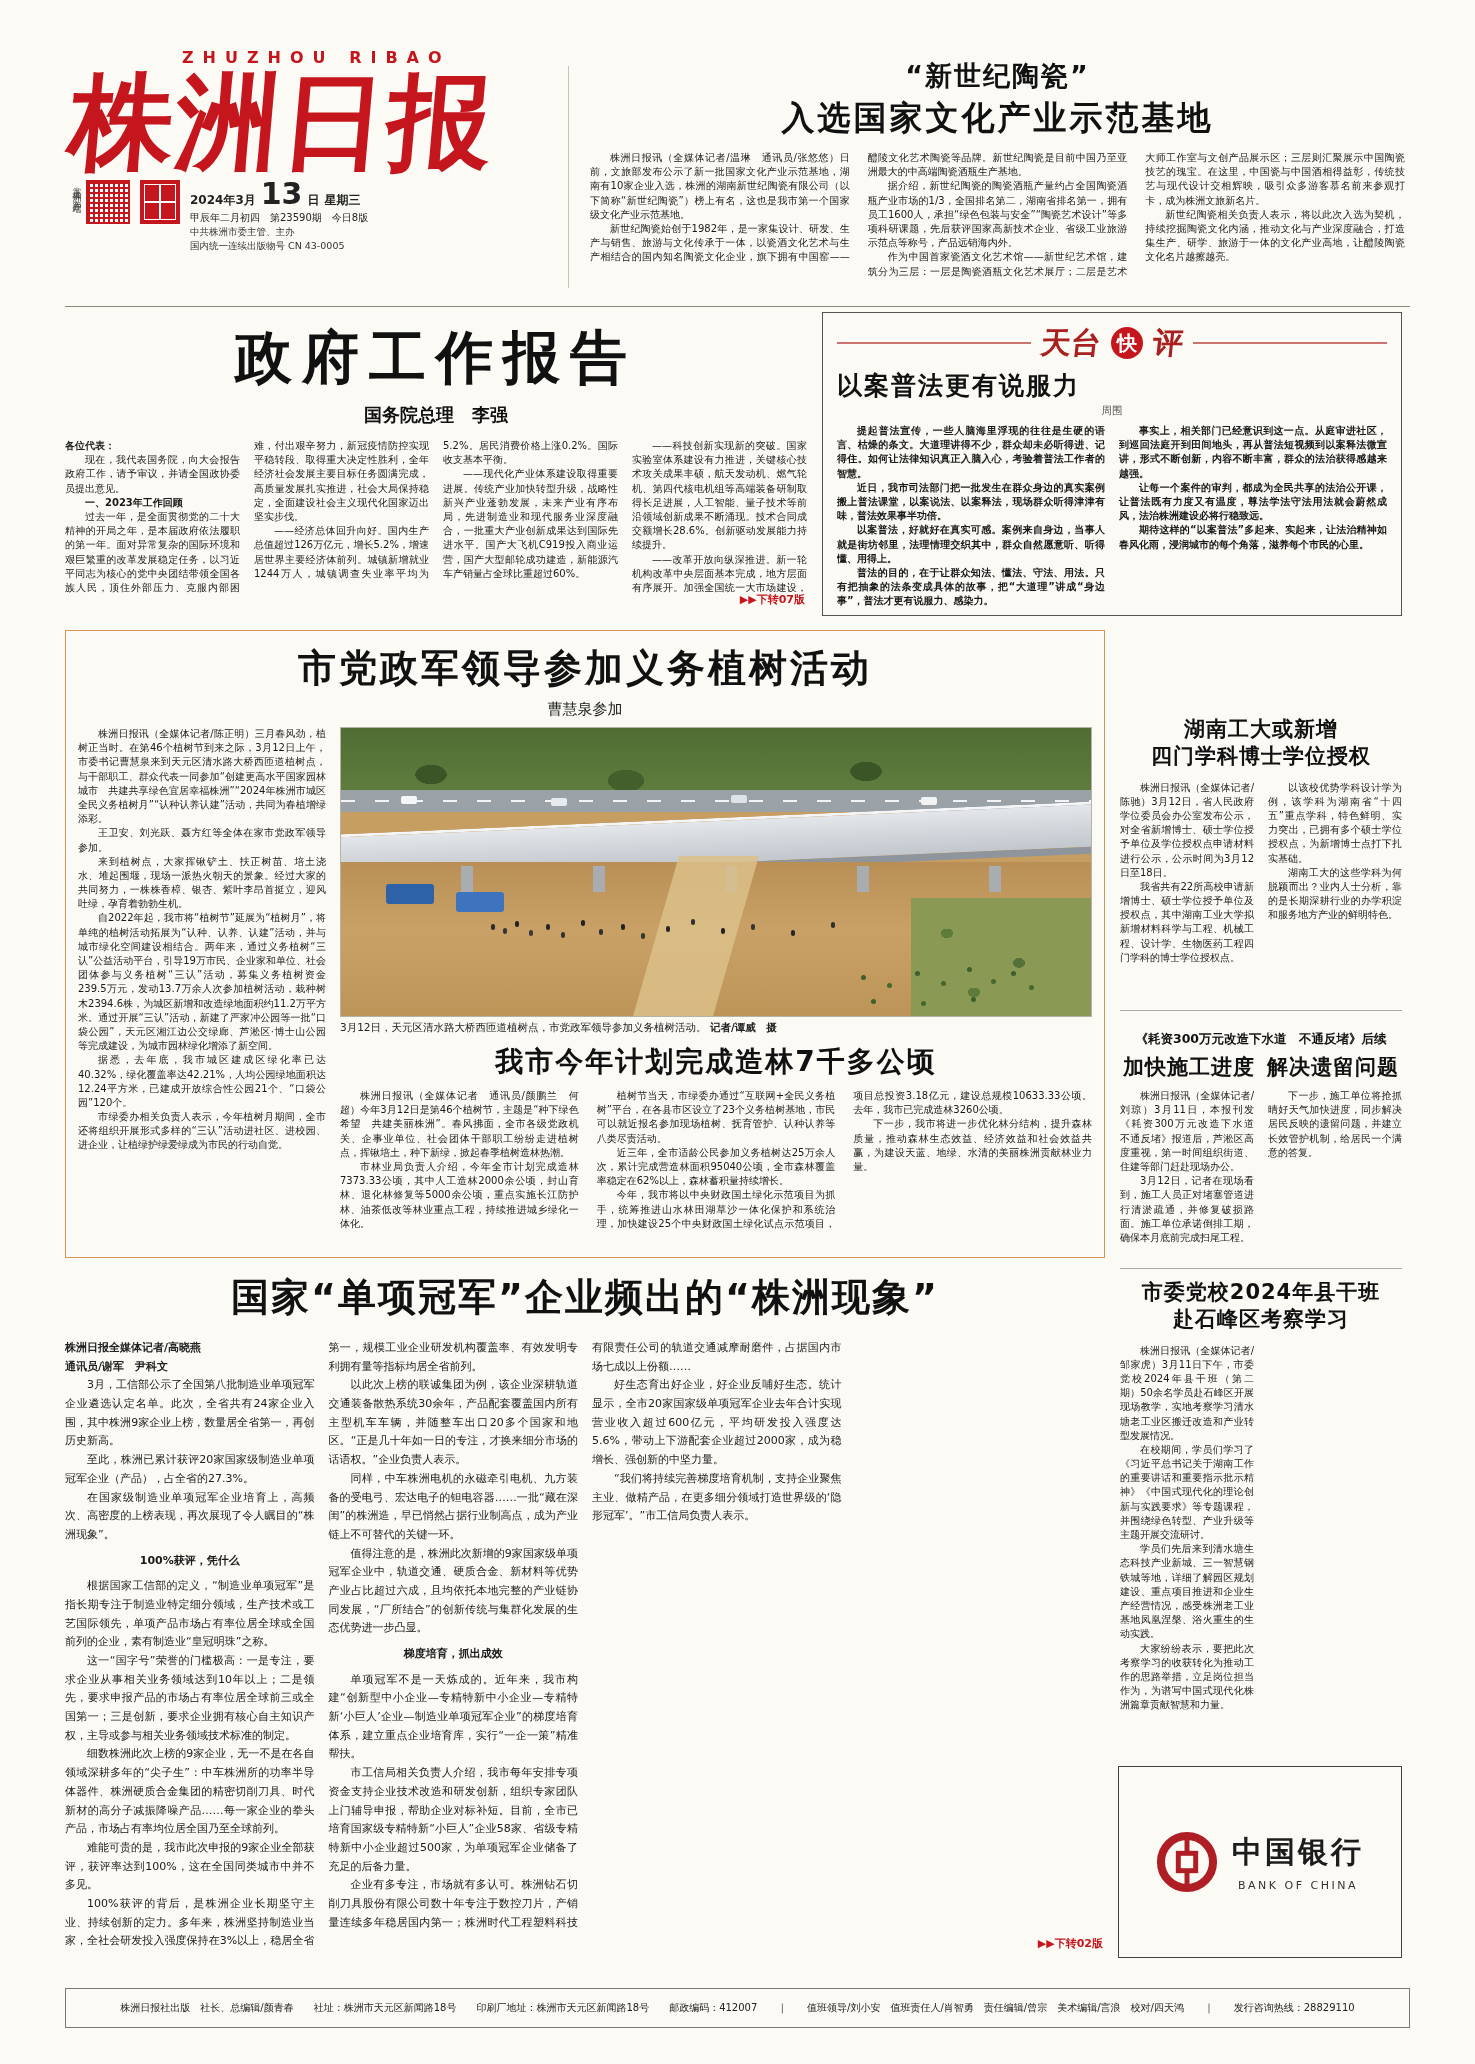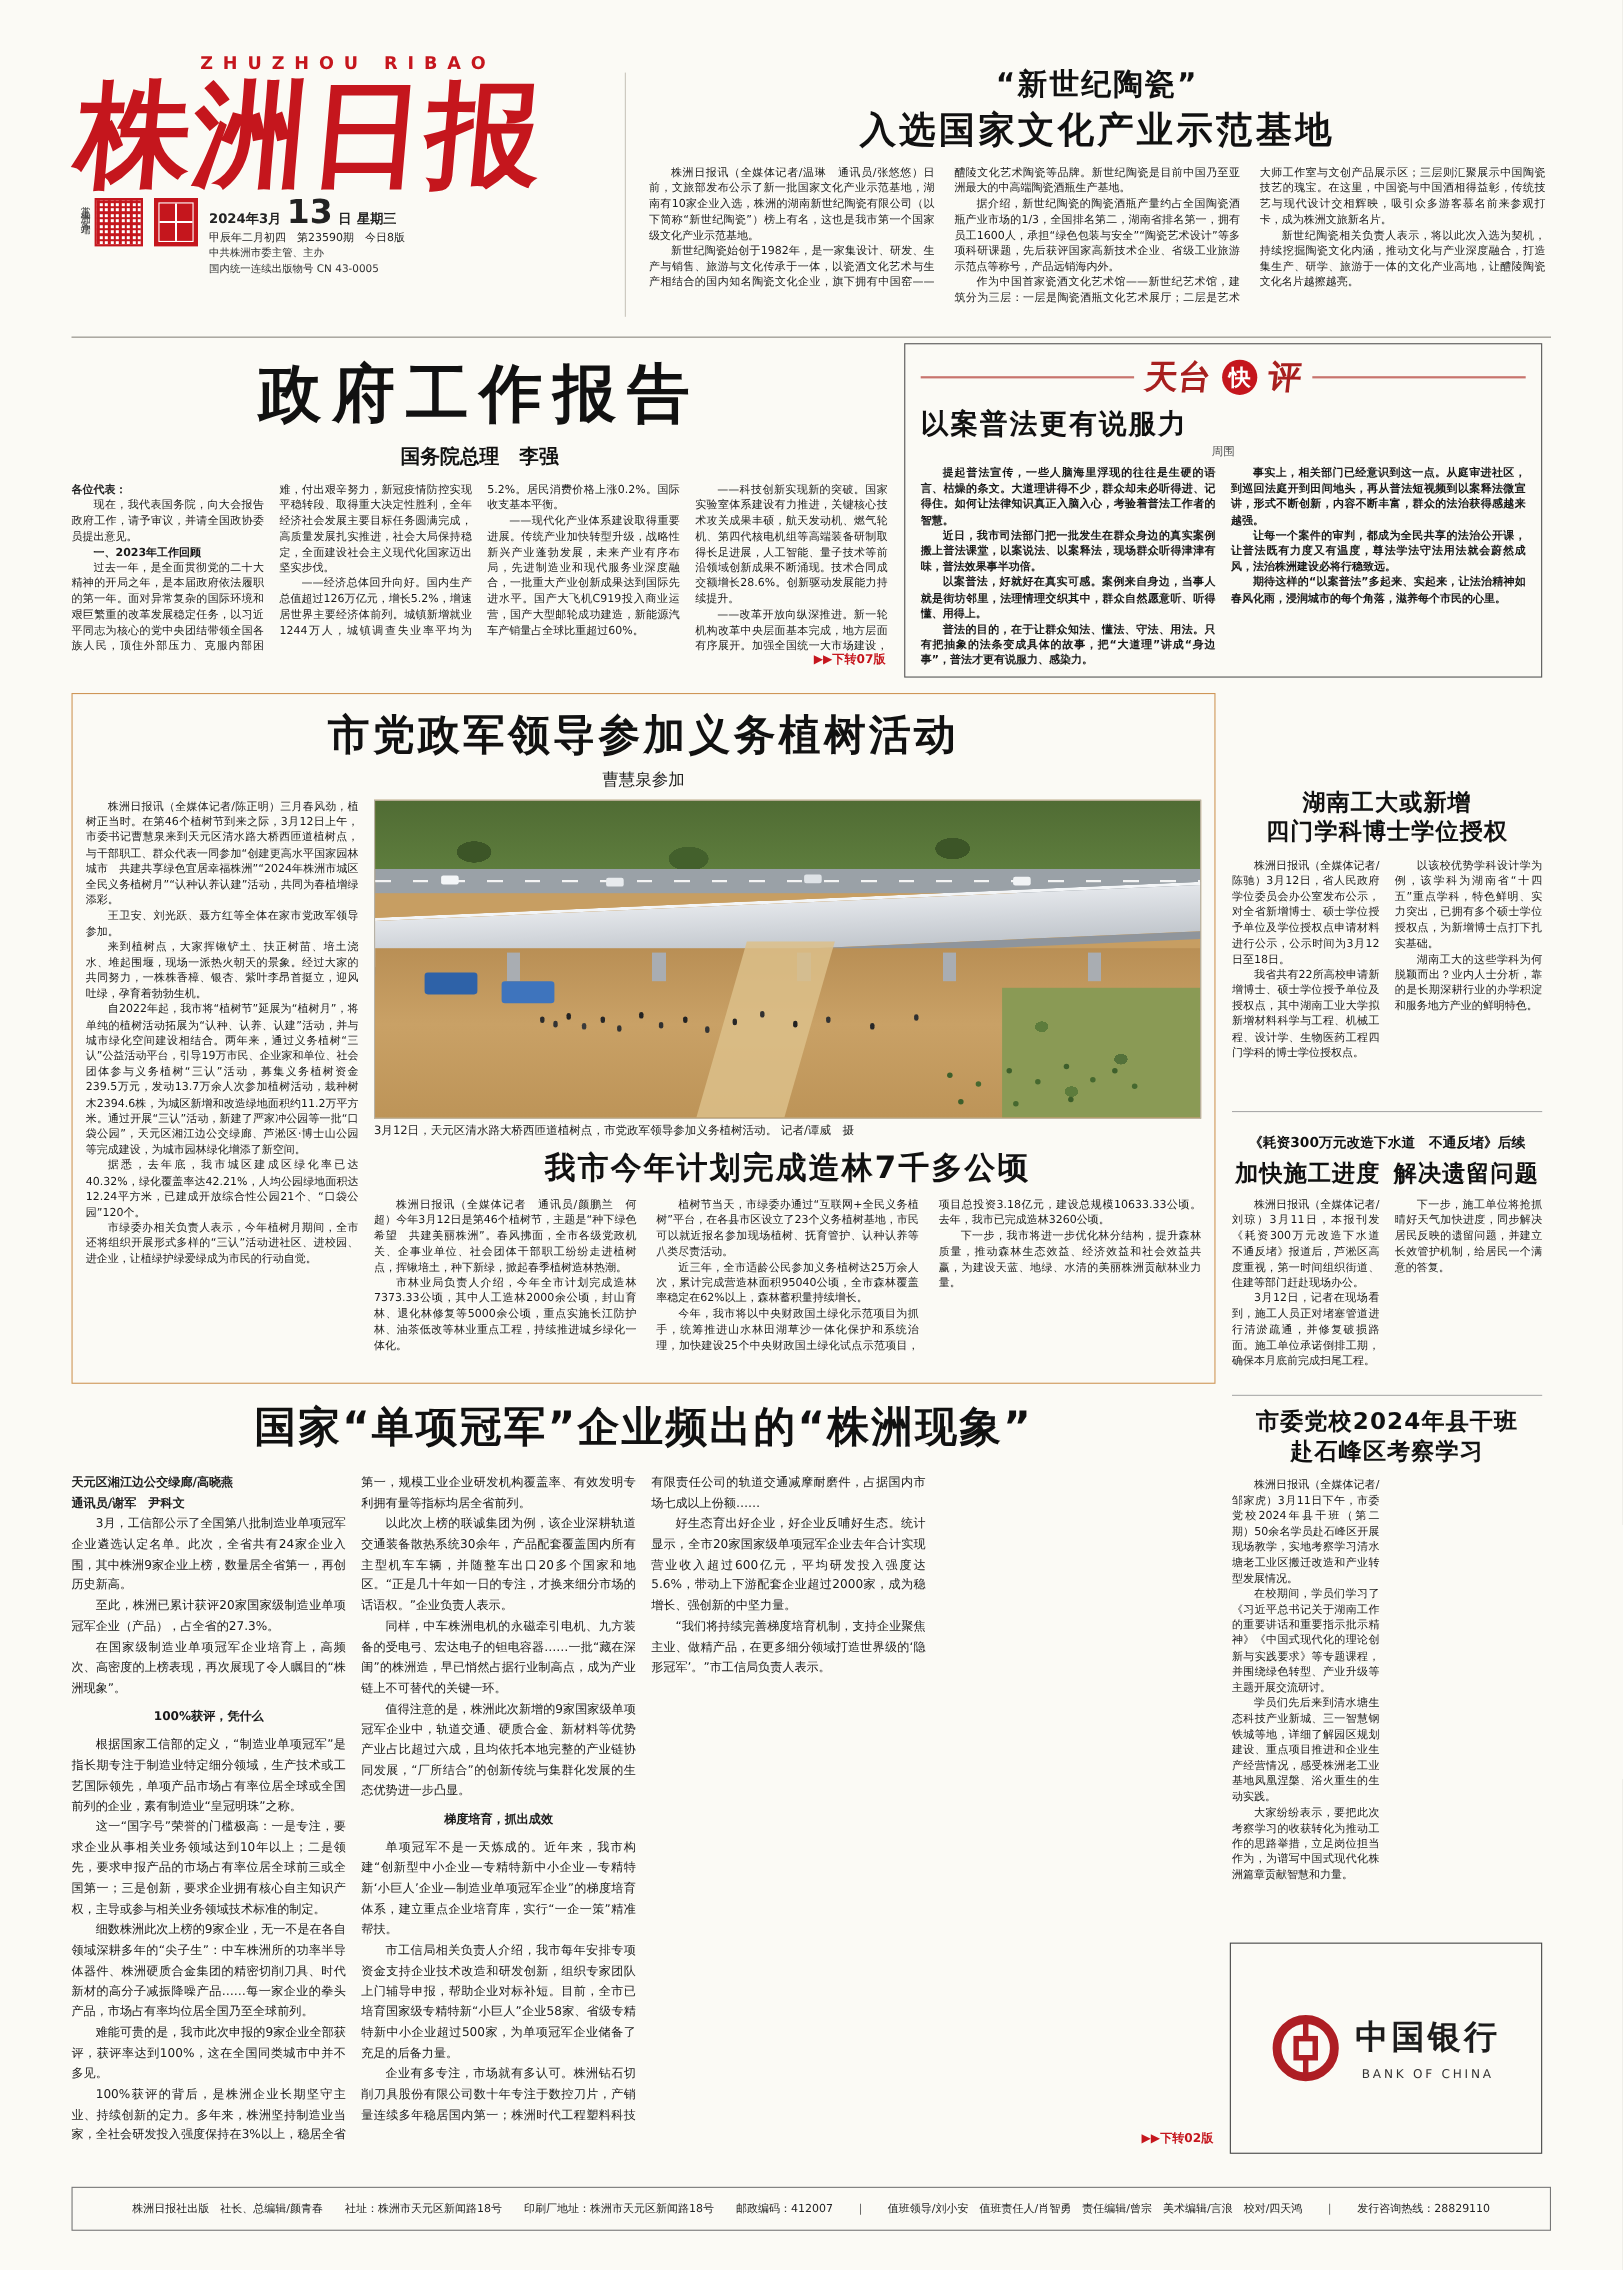--- a/index.html
+++ b/index.html
@@ -67,21 +67,21 @@
   
   .plantbox{left:65px;top:630px;width:1040px;height:628px;border:1px solid #cf9657;
             box-sizing:border-box;padding:10px 12px;background:#fbfaf5;}
   .plantbox h1{margin:2px 0 0;font-size:38px;text-align:center;letter-spacing:3px;font-weight:bold;}
   .plant-sub{text-align:center;font-size:15px;margin:6px 0 8px;color:#222;}
   .plant-row{display:flex;gap:14px;}
   .plant-left{width:248px;height:536px;flex:none;}
   .plant-right{flex:1;min-width:0;}
   .photo{position:relative;height:288px;background:#c79e62;border:1px solid #b7b2a6;overflow:hidden;}
   .caption{font-size:10.5px;margin-top:4px;color:#222;}
-  .caption b{font-weight:normal;}
+  .caption b{font-weight:bold;}
   .forest{margin-top:8px;}
   .forest h2{margin:2px 0 8px;font-size:28px;text-align:center;letter-spacing:2px;font-weight:bold;}
   .forest-body{height:162px;}
   
   .ph-top{position:absolute;top:0;left:0;right:0;height:62px;
           background:
             radial-gradient(26px 16px at 12% 75%,#3c5527 60%,transparent 61%),
             radial-gradient(30px 18px at 38% 85%,#43602c 60%,transparent 61%),
             radial-gradient(26px 16px at 70% 70%,#3c5527 60%,transparent 61%),
             linear-gradient(180deg,#506c34,#5e7d3d);}
@@ -293,21 +293,21 @@
         <p>株洲日报讯（全媒体记者/刘琼）3月11日，本报刊发《耗资300万元改造下水道　不通反堵》报道后，芦淞区高度重视，第一时间组织街道、住建等部门赶赴现场办公。</p>
         <p>3月12日，记者在现场看到，施工人员正对堵塞管道进行清淤疏通，并修复破损路面。施工单位承诺倒排工期，确保本月底前完成扫尾工程。</p>
         <p>下一步，施工单位将抢抓晴好天气加快进度，同步解决居民反映的遗留问题，并建立长效管护机制，给居民一个满意的答复。</p>
       </div>
   </aside>
 
   <section class="abs champion">
     <h1>国家“单项冠军”企业频出的“株洲现象”</h1>
     <div class="champ-bodywrap">
       <div class="jbody cols4 champ-body">
-          <p class="byline">天元区湘江边公交绿廊/高晓燕</p>
+          <p class="byline">株洲日报全媒体记者/高晓燕</p>
           <p class="byline">通讯员/谢军　尹科文</p>
           <p>3月，工信部公示了全国第八批制造业单项冠军企业遴选认定名单。此次，全省共有24家企业入围，其中株洲9家企业上榜，数量居全省第一，再创历史新高。</p>
           <p>至此，株洲已累计获评20家国家级制造业单项冠军企业（产品），占全省的27.3%。</p>
           <p>在国家级制造业单项冠军企业培育上，高频次、高密度的上榜表现，再次展现了令人瞩目的“株洲现象”。</p>
           <p class="subhead">100%获评，凭什么</p>
           <p>根据国家工信部的定义，“制造业单项冠军”是指长期专注于制造业特定细分领域，生产技术或工艺国际领先，单项产品市场占有率位居全球或全国前列的企业，素有制造业“皇冠明珠”之称。</p>
           <p>这一“国字号”荣誉的门槛极高：一是专注，要求企业从事相关业务领域达到10年以上；二是领先，要求申报产品的市场占有率位居全球前三或全国第一；三是创新，要求企业拥有核心自主知识产权，主导或参与相关业务领域技术标准的制定。</p>
           <p>细数株洲此次上榜的9家企业，无一不是在各自领域深耕多年的“尖子生”：中车株洲所的功率半导体器件、株洲硬质合金集团的精密切削刀具、时代新材的高分子减振降噪产品……每一家企业的拳头产品，市场占有率均位居全国乃至全球前列。</p>
           <p>难能可贵的是，我市此次申报的9家企业全部获评，获评率达到100%，这在全国同类城市中并不多见。</p>
           <p>100%获评的背后，是株洲企业长期坚守主业、持续创新的定力。多年来，株洲坚持制造业当家，全社会研发投入强度保持在3%以上，稳居全省第一，规模工业企业研发机构覆盖率、有效发明专利拥有量等指标均居全省前列。</p>

